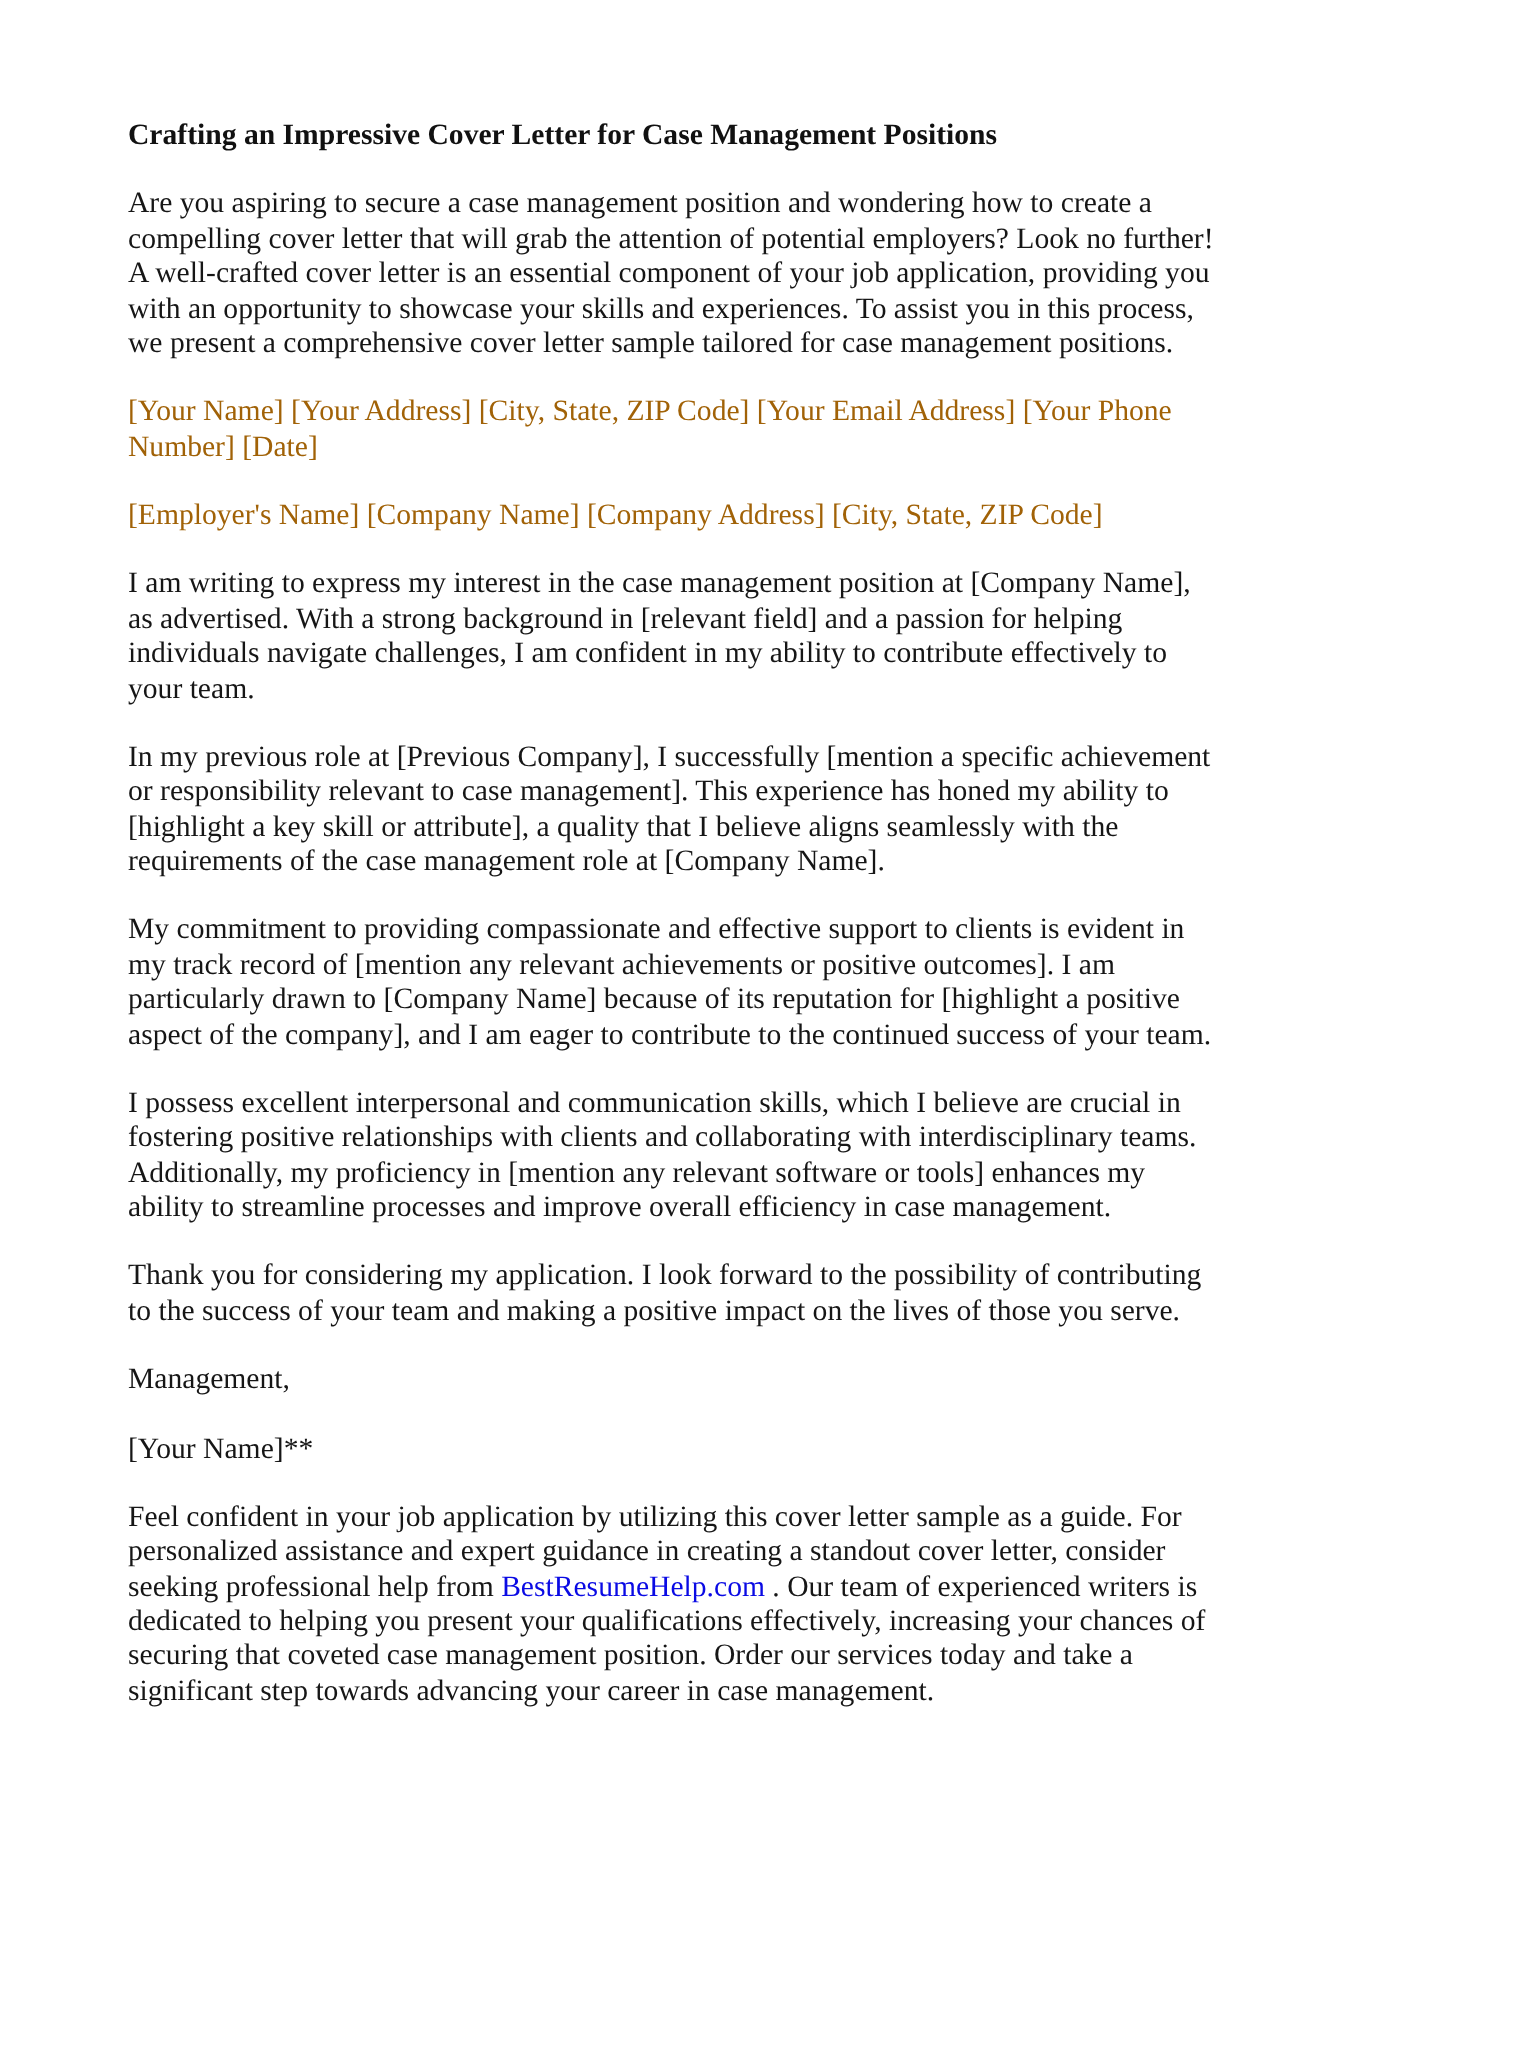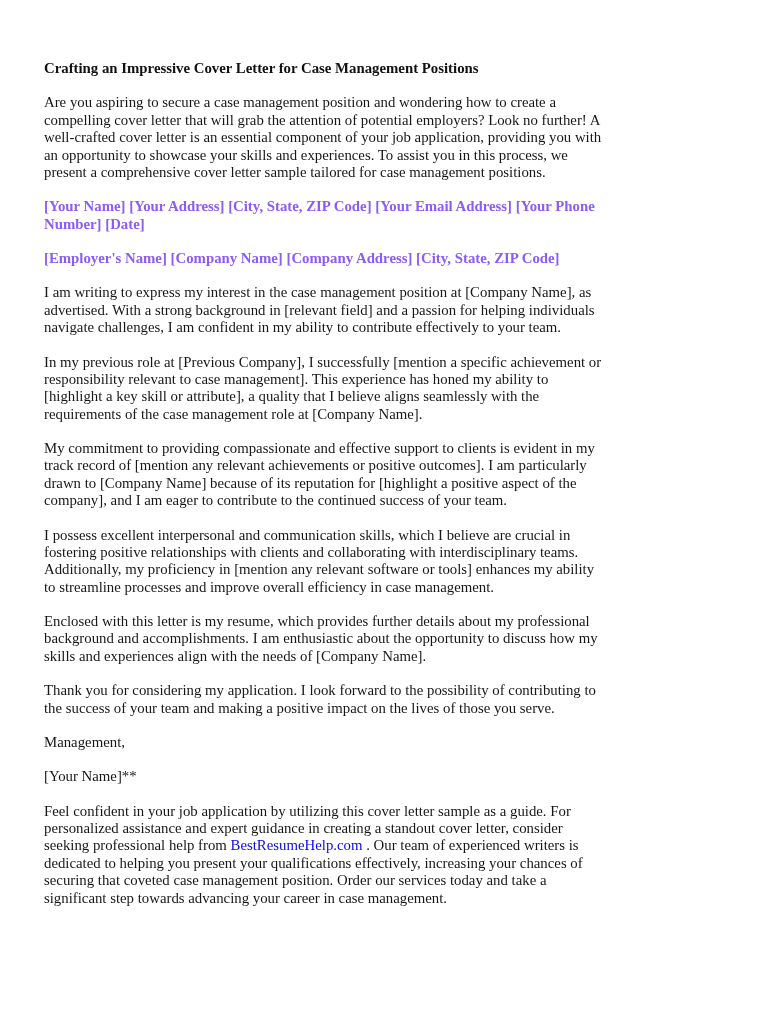--- a/index.html
+++ b/index.html
@@ -6,40 +6,40 @@
     margin: 0;
     padding: 0;
     background: #ffffff;
   }
   .page {
     position: relative;
     width: 656px;
     height: 1024px;
     background: #ffffff;
     box-sizing: border-box;
-    padding: 60px 48px 0 44px;
+    padding: 60px 48px 0 64px;
     font-family: "Liberation Serif", "DejaVu Serif", serif;
     font-size: 14.8px;
     line-height: 1.175;
     color: #161616;
     overflow: hidden;
   }
   .doc h1 {
     font-size: 14.8px;
     line-height: 1.175;
     margin: 0 0 17px 0;
     font-weight: bold;
     color: #111111;
   }
   .doc p {
     margin: 16px 0 17px 0;
   }
   .doc p.bold-block {
-    font-weight: bold;
-    color: #8b5cf6;
+    font-weight: normal;
+    color: #a16207;
   }
   .doc a.site-link {
     font-weight: normal;
     text-decoration: none;
     cursor: pointer;
   }
 </style>
 </head>
 <body>
 
@@ -56,21 +56,20 @@
 
 
     <p>I am writing to express my interest in the case management position at [Company Name], as advertised. With a strong background in [relevant field] and a passion for helping individuals navigate challenges, I am confident in my ability to contribute effectively to your team.</p>
 
     <p>In my previous role at [Previous Company], I successfully [mention a specific achievement or responsibility relevant to case management]. This experience has honed my ability to [highlight a key skill or attribute], a quality that I believe aligns seamlessly with the requirements of the case management role at [Company Name].</p>
 
     <p>My commitment to providing compassionate and effective support to clients is evident in my track record of [mention any relevant achievements or positive outcomes]. I am particularly drawn to [Company Name] because of its reputation for [highlight a positive aspect of the company], and I am eager to contribute to the continued success of your team.</p>
 
     <p>I possess excellent interpersonal and communication skills, which I believe are crucial in fostering positive relationships with clients and collaborating with interdisciplinary teams. Additionally, my proficiency in [mention any relevant software or tools] enhances my ability to streamline processes and improve overall efficiency in case management.</p>
 
-    <p>Enclosed with this letter is my resume, which provides further details about my professional background and accomplishments. I am enthusiastic about the opportunity to discuss how my skills and experiences align with the needs of [Company Name].</p>
 
     <p>Thank you for considering my application. I look forward to the possibility of contributing to the success of your team and making a positive impact on the lives of those you serve.</p>
 
     <p>Management,</p>
 
     <p>[Your Name]**</p>
 
     <p>
       <span>Feel confident in your job application by utilizing this cover letter sample as a guide. For personalized assistance and expert guidance in creating a standout cover letter, consider seeking professional help from </span><a class="site-link" href="#" style="color: rgb(10, 10, 228);">BestResumeHelp.com</a><span> . Our team of experienced writers is dedicated to helping you present your qualifications effectively, increasing your chances of securing that coveted case management position. Order our services today and take a significant step towards advancing your career in case management.</span>
     </p>

